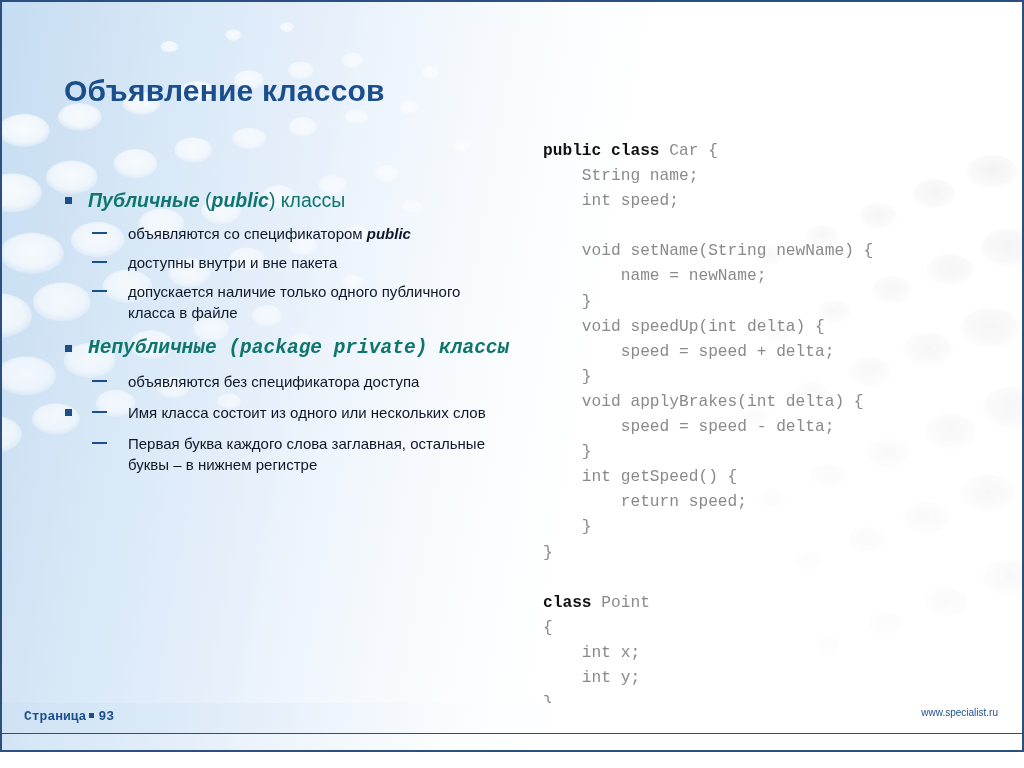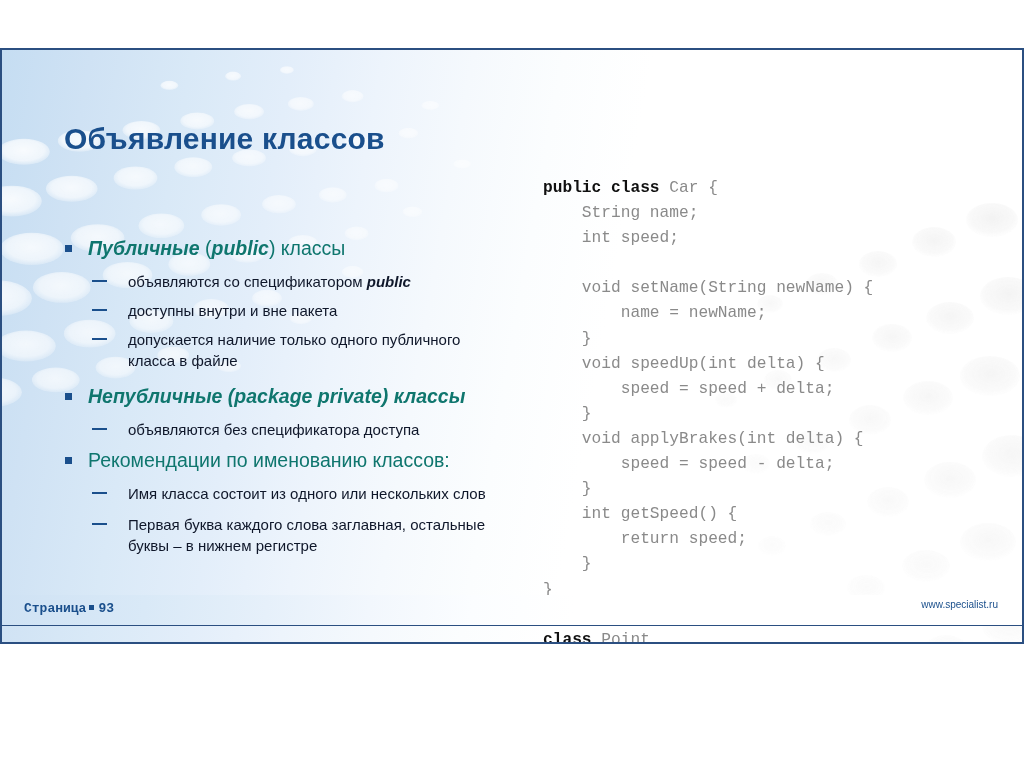--- a/index.html
+++ b/index.html
@@ -8,29 +8,28 @@
     padding: 0;
     background: #ffffff;
   }
   body {
     font-family: "Liberation Sans", sans-serif;
   }
 
   #slide {
     position: relative;
     width: 1024px;
-    height: 596px;
+    height: 752px;
     box-sizing: border-box;
     overflow: hidden;
     background: #ffffff;
     border-top: 2px solid #2b4f81;
     border-left: 2px solid #2b4f81;
     border-right: 2px solid #2b4f81;
     border-bottom: 2px solid #2b4f81;
-    margin-top: 48px;
   }
 
   
   #bg-gradient {
     position: absolute;
     left: 0; top: 0;
     width: 100%;
     height: 100%;
     background: linear-gradient(100deg,
         #c5ddf2 0%,
@@ -113,28 +112,28 @@
   .lvl2 .dash {
     position: absolute;
     left: 32px;
     top: 9px;
     width: 15px;
     height: 2px;
     background: #1a4f8c;
   }
   .lvl2 .b { font-weight: bold; font-style: italic; }
 
-  .gap-top { margin-top: 13px; }
+  .gap-top { margin-top: 13px; font-family: Liberation Mono, monospace; }
   .gap-top-sm { margin-top: 10px; }
 
   
   #code {
     position: absolute;
     left: 541px;
-    top: 126px;
+    top: 137px;
     font-family: "Liberation Mono", "DejaVu Sans Mono", monospace;
     font-size: 16.2px;
     line-height: 25.1px;
     color: #8a8a8a;
     white-space: pre;
   }
   #code .kw { color: #101010; font-weight: bold; }
   #code .ln { display: block; min-height: 25.1px; }
 
   
@@ -336,21 +335,21 @@
     <div class="lvl1 gap-top">
       <span class="sq"></span><span class="it-b">Непубличные (package private) классы</span>
     </div>
 
     <div class="lvl2 gap-top-sm">
       <span class="dash"></span><span>объявляются без спецификатора доступа</span>
     </div>
 
 
     <div class="lvl1">
-      <span class="sq"></span><span>Рекомендации по именованию классов:</span>
+      <span class="sq"></span>
     </div>
 
     <div class="lvl2 gap-top-sm">
       <span class="dash"></span><span>Имя класса состоит из одного или нескольких слов</span>
     </div>
 
     <div class="lvl2 gap-top-sm">
       <span class="dash"></span><span>Первая буква каждого слова заглавная, остальные буквы – в нижнем регистре</span>
     </div>
 

